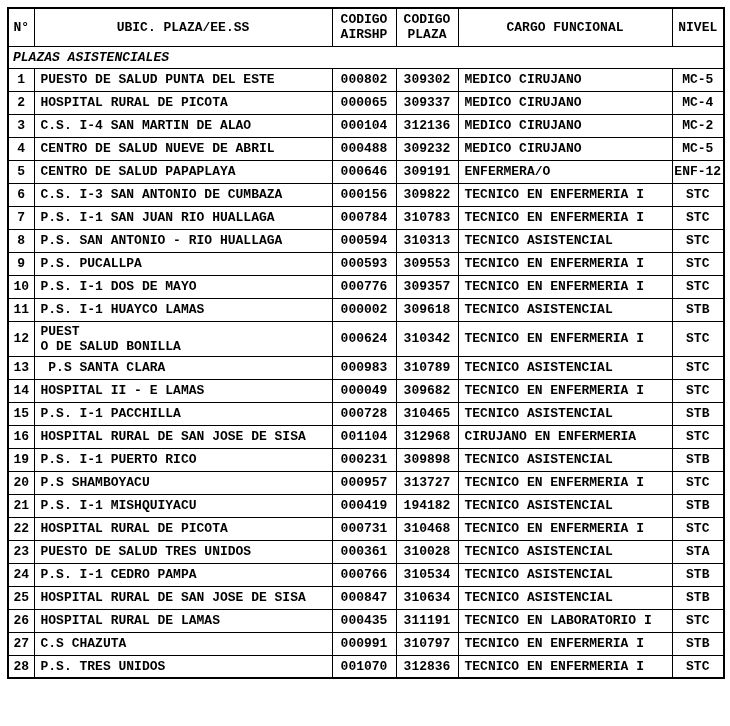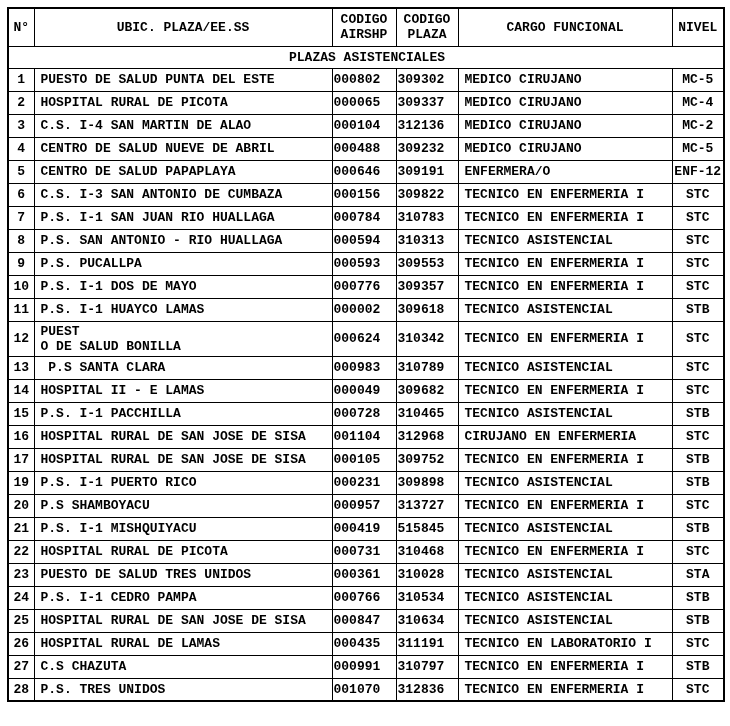--- a/index.html
+++ b/index.html
@@ -28,26 +28,27 @@
   tr.section-row { height: 22px; }
   tbody tr.data-row { height: 23px; }
   th {
     text-align: center;
     vertical-align: middle;
     padding: 2px 1px;
   }
   td { vertical-align: middle; }
   .c-num   { text-align: center; padding: 2px 1px; }
   .c-name  { text-align: left; padding: 2px 2px 2px 6px; white-space: pre-wrap; }
-  .c-code  { padding: 2px 1px; }
+  .c-code  { text-align: center; padding: 2px 1px; }
   .c-cargo { text-align: left; padding: 2px 2px 2px 6px; margin-left: 7px; }
   .c-nivel { text-align: center; padding: 2px 0; }
   .section-cell {
-    text-align: center;
+    text-align: left;
     padding: 2px 2px 2px 4px;
+    font-style: italic;
   }
 </style>
 </head>
 <body>
 
 <table class="doc-table">
   <colgroup>
     <col style="width:26px">
     <col style="width:298px">
     <col style="width:64px">
@@ -192,48 +193,40 @@
   </tr>
       <tr class="data-row">
     <td class="c-num">16</td>
     <td class="c-name">HOSPITAL RURAL DE SAN JOSE DE SISA</td>
     <td class="c-code">001104</td>
     <td class="c-code">312968</td>
     <td class="c-cargo">CIRUJANO EN ENFERMERIA</td>
     <td class="c-nivel">STC</td>
   </tr>
       <tr class="data-row">
-    <td class="c-num">17</td>
-    <td class="c-name">HOSPITAL RURAL DE SAN JOSE DE SISA</td>
-    <td class="c-code">000105</td>
-    <td class="c-code">309752</td>
-    <td class="c-cargo">TECNICO EN ENFERMERIA I</td>
-    <td class="c-nivel">STB</td>
-  </tr>
-      <tr class="data-row">
     <td class="c-num">19</td>
     <td class="c-name">P.S. I-1 PUERTO RICO</td>
     <td class="c-code">000231</td>
     <td class="c-code">309898</td>
     <td class="c-cargo">TECNICO ASISTENCIAL</td>
     <td class="c-nivel">STB</td>
   </tr>
       <tr class="data-row">
     <td class="c-num">20</td>
     <td class="c-name">P.S SHAMBOYACU</td>
     <td class="c-code">000957</td>
     <td class="c-code">313727</td>
     <td class="c-cargo">TECNICO EN ENFERMERIA I</td>
     <td class="c-nivel">STC</td>
   </tr>
       <tr class="data-row">
     <td class="c-num">21</td>
     <td class="c-name">P.S. I-1 MISHQUIYACU</td>
     <td class="c-code">000419</td>
-    <td class="c-code">515845</td>
+    <td class="c-code">194182</td>
     <td class="c-cargo">TECNICO ASISTENCIAL</td>
     <td class="c-nivel">STB</td>
   </tr>
       <tr class="data-row">
     <td class="c-num">22</td>
     <td class="c-name">HOSPITAL RURAL DE PICOTA</td>
     <td class="c-code">000731</td>
     <td class="c-code">310468</td>
     <td class="c-cargo">TECNICO EN ENFERMERIA I</td>
     <td class="c-nivel">STC</td>

